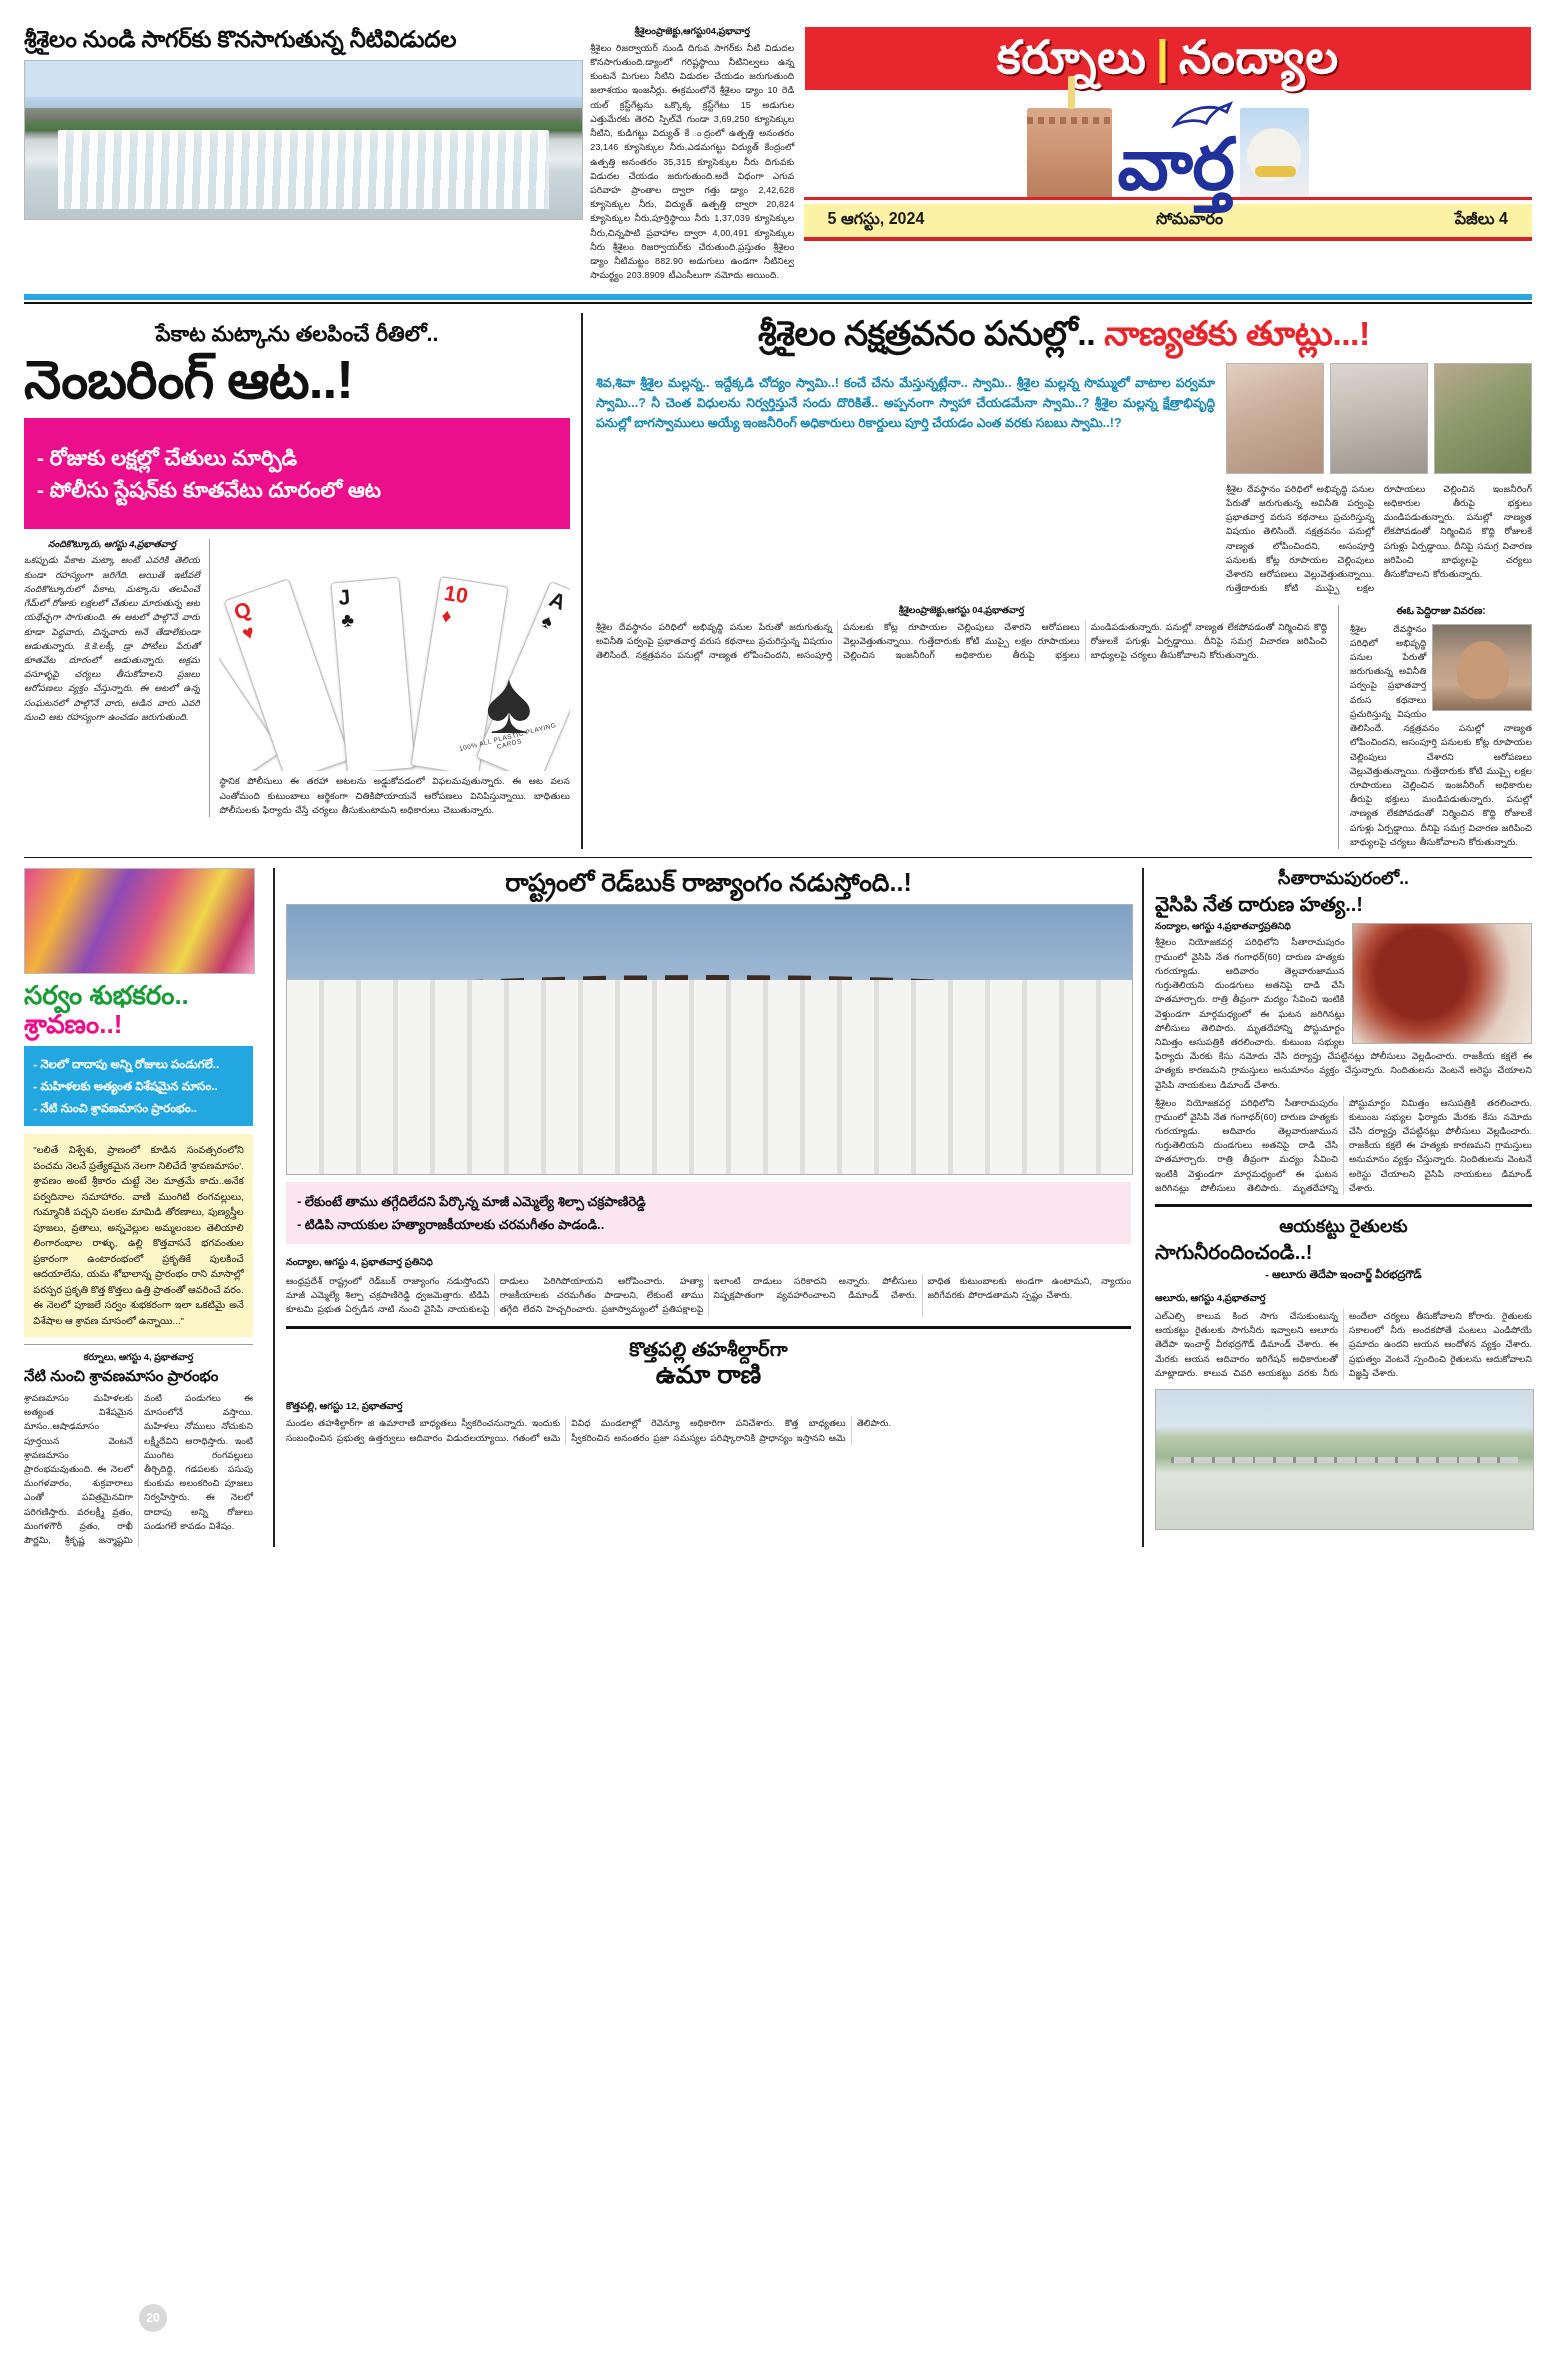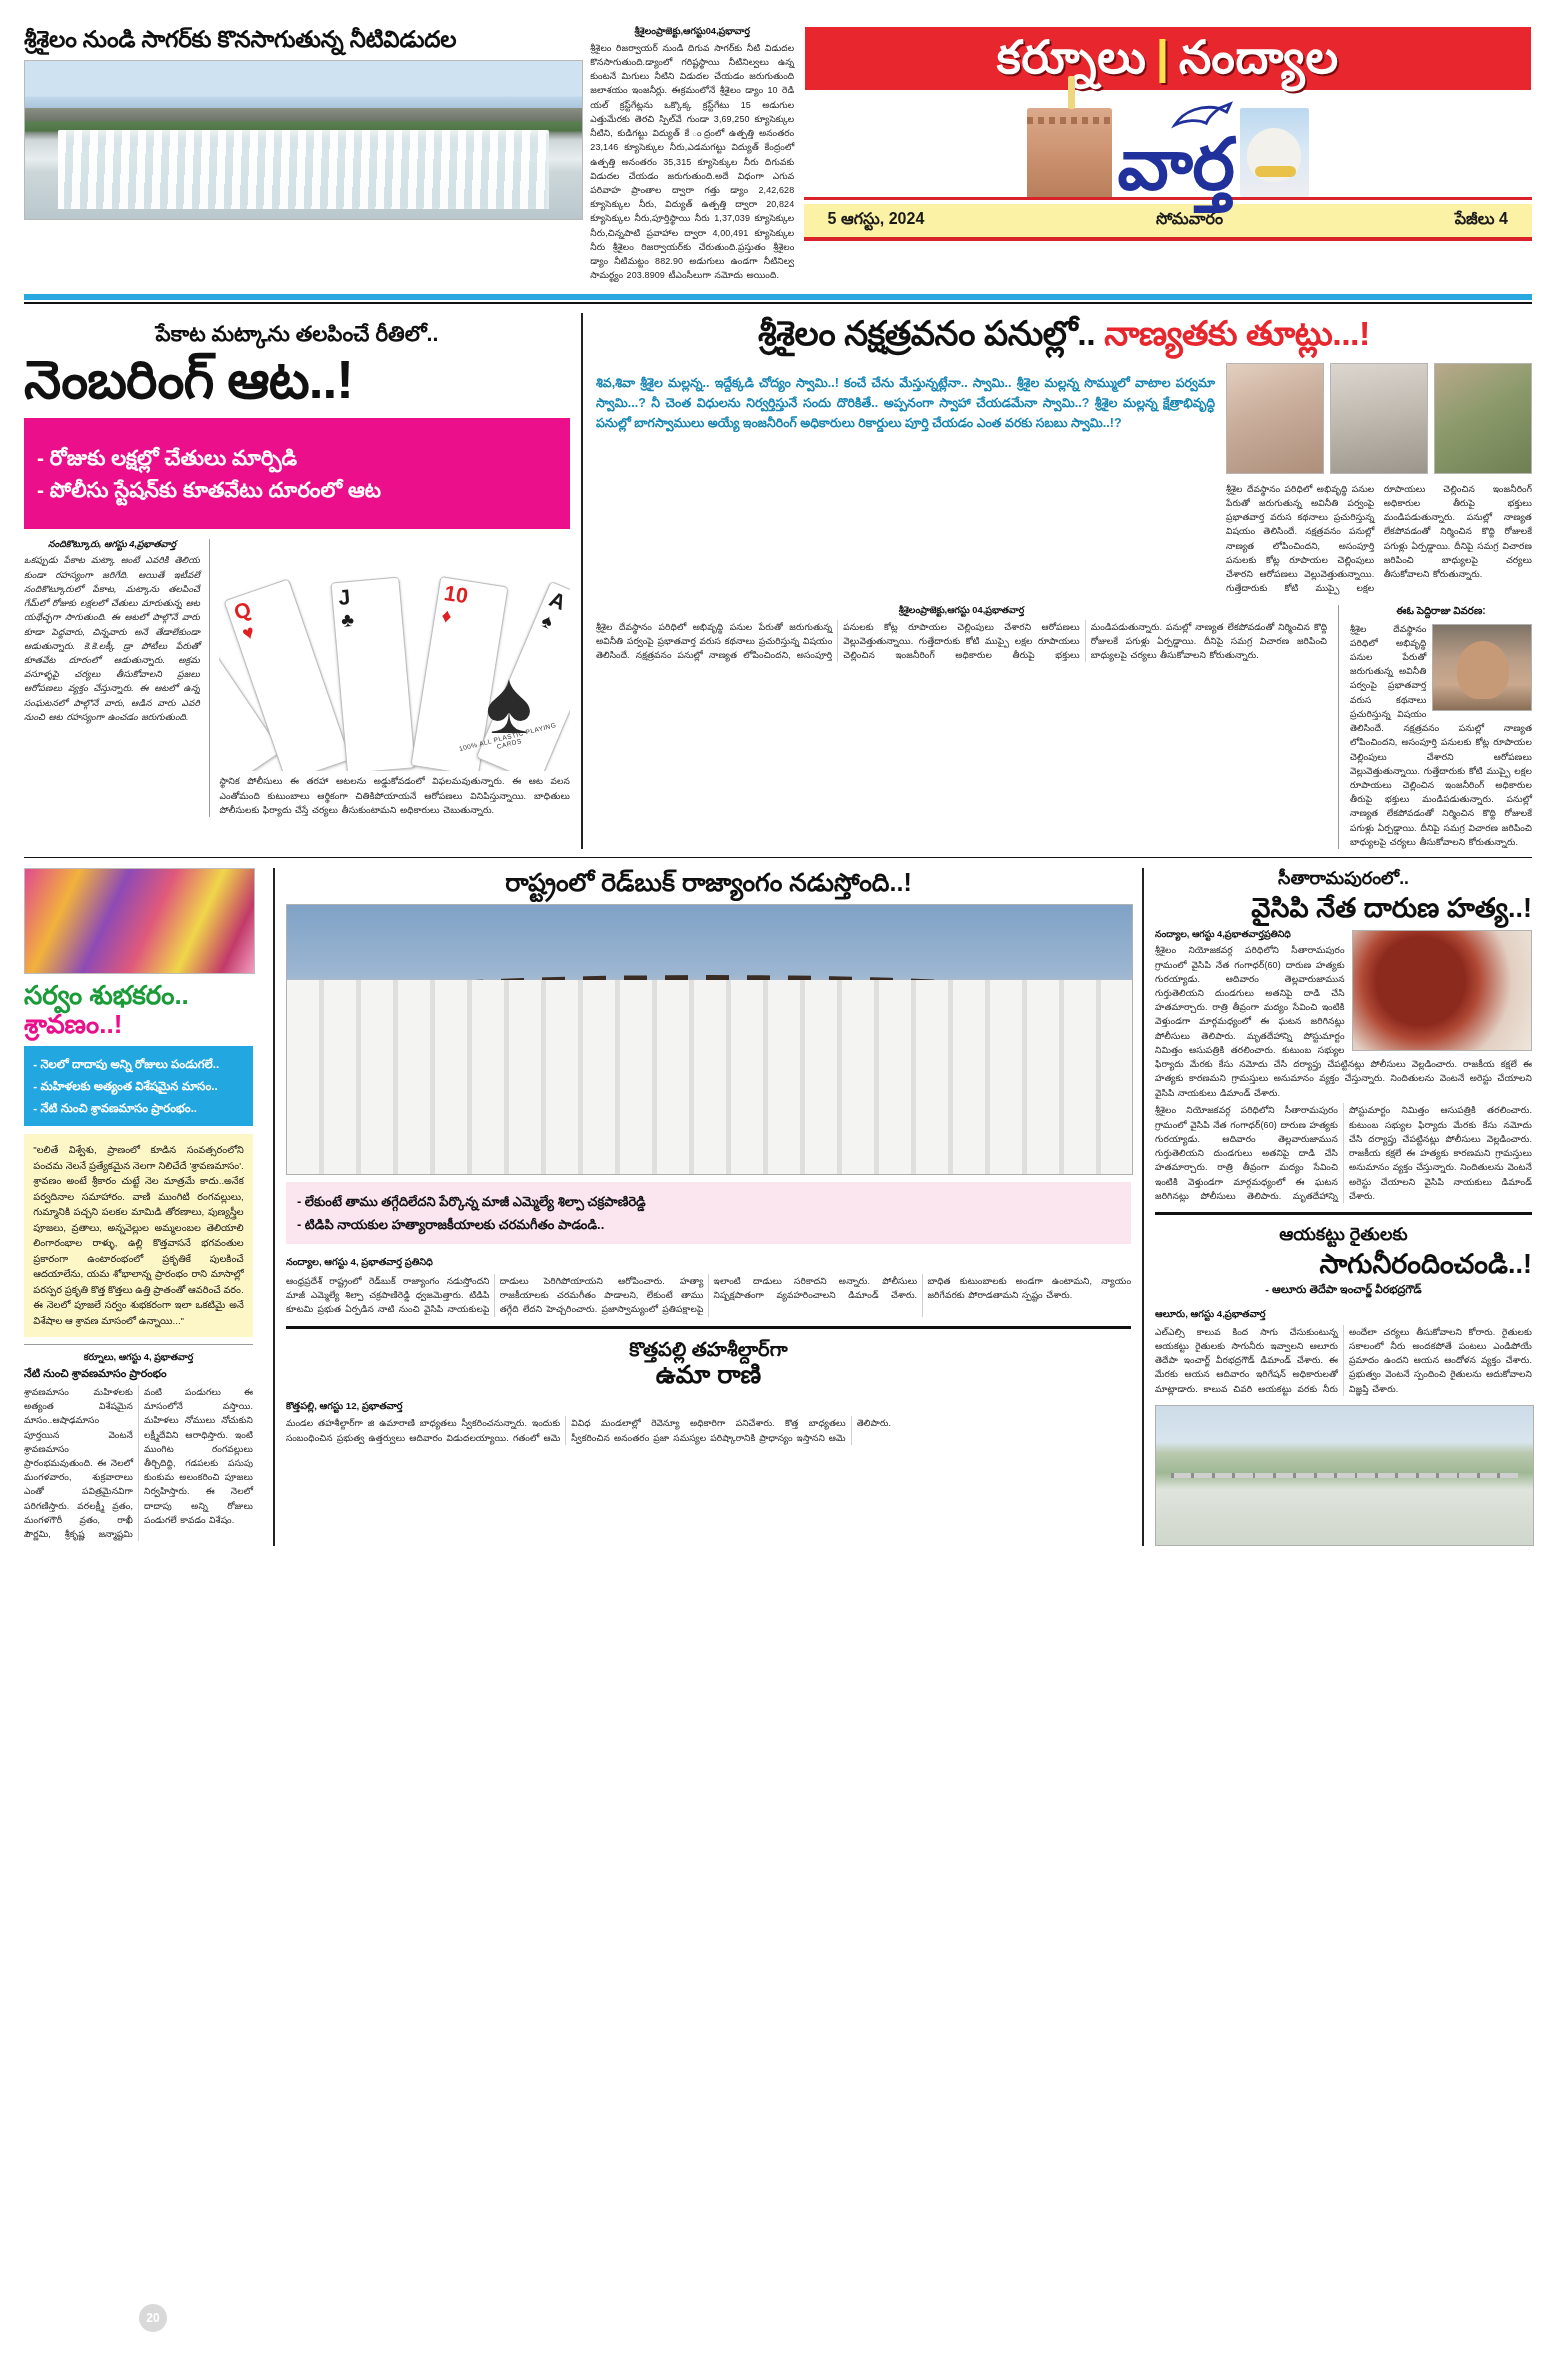--- a/index.html
+++ b/index.html
@@ -208,21 +208,21 @@
     filter:blur(0.3px);
   }
   .pinkband{
     background:#fbe6ef;padding:7.4px 11px;font-size:13px;font-weight:bold;
     line-height:1.8;margin-top:7.4px;
   }
 
   .sub-center{font-size:19.5px;font-weight:bold;text-align:center;line-height:1.15;}
   .sub-center.big{font-size:25px;}
   .r-head-sm{font-size:17.6px;font-weight:bold;text-align:center;}
-  .r-head-lg{font-size:27px;font-weight:bold;text-align:right;line-height:1.12;}
+  .r-head-lg{font-size:20px;font-weight:bold;text-align:left;line-height:1.12;}
   .blood-photo{
     width:178px;height:119px;border:0.9px solid #b2b2b2;float:right;margin:1.9px 0 3.7px 7.4px;
     background:radial-gradient(circle at 38% 42%,#8d2a1e 0 34%,#b04a36 45%,#e2cfc2 70%,#efe6dc 100%);
   }
   .portrait{
     width:98px;height:85px;float:right;margin:1.9px 0 3.7px 5.6px;border:0.9px solid #b0b0b0;
     background:linear-gradient(180deg,#7e7468 0%,#b99d86 40%,#caa98e 70%,#8a6f57 100%);
     position:relative;overflow:hidden;
   }
   .portrait:after{
@@ -391,21 +391,21 @@
         <span class="pink">శ్రావణం..!</span>
       </div>
       <div class="cyanbox">
         <div>- నెలలో దాదాపు అన్ని రోజులు పండుగలే..</div>
         <div>- మహిళలకు అత్యంత విశేషమైన మాసం..</div>
         <div>- నేటి నుంచి శ్రావణమాసం ప్రారంభం..</div>
       </div>
       <div class="yellowbox">"లలితే విశ్వేశు, ప్రాణంలో కూడిన సంవత్సరంలోని పంచమ నెలనే ప్రత్యేకమైన నెలగా నిలిచేదే 'శ్రావణమాసం'. శ్రావణం అంటే శ్రీకారం చుట్టే నెల మాత్రమే కాదు..అనేక పర్వదినాల సమాహారం. వాణి ముంగిటి రంగవల్లులు, గుమ్మానికి పచ్చని పలకల మామిడి తోరణాలు, పుణ్యస్త్రీల పూజలు, వ్రతాలు, అన్నవెల్లుల అమ్మలంబల తెలియాలి లింగారంభాల రాళ్ళు, ఉల్లి కొత్తవాసనే భగవంతుల ప్రకారంగా ఉంటారంభంలో ప్రకృతికే పులకించే ఆదయాలేను, యమ శోభాలాన్న ప్రారంభం రాని మాసాల్లో పరస్పర ప్రకృతి కొత్త కొత్తలు ఉత్తి ప్రాతంతో ఆవరించే వరం. ఈ నెలలో పూజలే సర్వం శుభకరంగా ఇలా ఒకటిమై అనే విశేషాల ఆ శ్రావణ మాసంలో ఉన్నాయి..."</div>
       <div class="hr-thin"></div>
       <span class="byline-c">కర్నూలు, ఆగస్టు 4, ప్రభాతవార్త</span>
-      <div style="font-size:11px;font-weight:bold;margin:1.9px 0 2.8px;">నేటి నుంచి శ్రావణమాసం ప్రారంభం</div>
+      <div style="font-size:15px;font-weight:bold;margin:1.9px 0 2.8px;">నేటి నుంచి శ్రావణమాసం ప్రారంభం</div>
       <div class="body-col small twocol">శ్రావణమాసం మహిళలకు అత్యంత విశేషమైన మాసం..ఆషాఢమాసం పూర్తయిన వెంటనే శ్రావణమాసం ప్రారంభమవుతుంది. ఈ నెలలో మంగళవారం, శుక్రవారాలు ఎంతో పవిత్రమైనవిగా పరిగణిస్తారు. వరలక్ష్మీ వ్రతం, మంగళగౌరీ వ్రతం, రాఖీ పౌర్ణమి, శ్రీకృష్ణ జన్మాష్టమి వంటి పండుగలు ఈ మాసంలోనే వస్తాయి. మహిళలు నోములు నోచుకుని లక్ష్మీదేవిని ఆరాధిస్తారు. ఇంటి ముంగిట రంగవల్లులు తీర్చిదిద్ది, గడపలకు పసుపు కుంకుమ అలంకరించి పూజలు నిర్వహిస్తారు. ఈ నెలలో దాదాపు అన్ని రోజులు పండుగలే కావడం విశేషం.</div>
       <div class="pagemark">20</div>
     </div>
 
     <div class="vr"></div>
 
     <div class="b3-mid">
       <div class="sub-center big" style="margin-bottom:7.4px;">రాష్ట్రంలో రెడ్‌బుక్ రాజ్యాంగం నడుస్తోంది..!</div>
       <div class="rally-photo">
         <div class="heads"></div>

